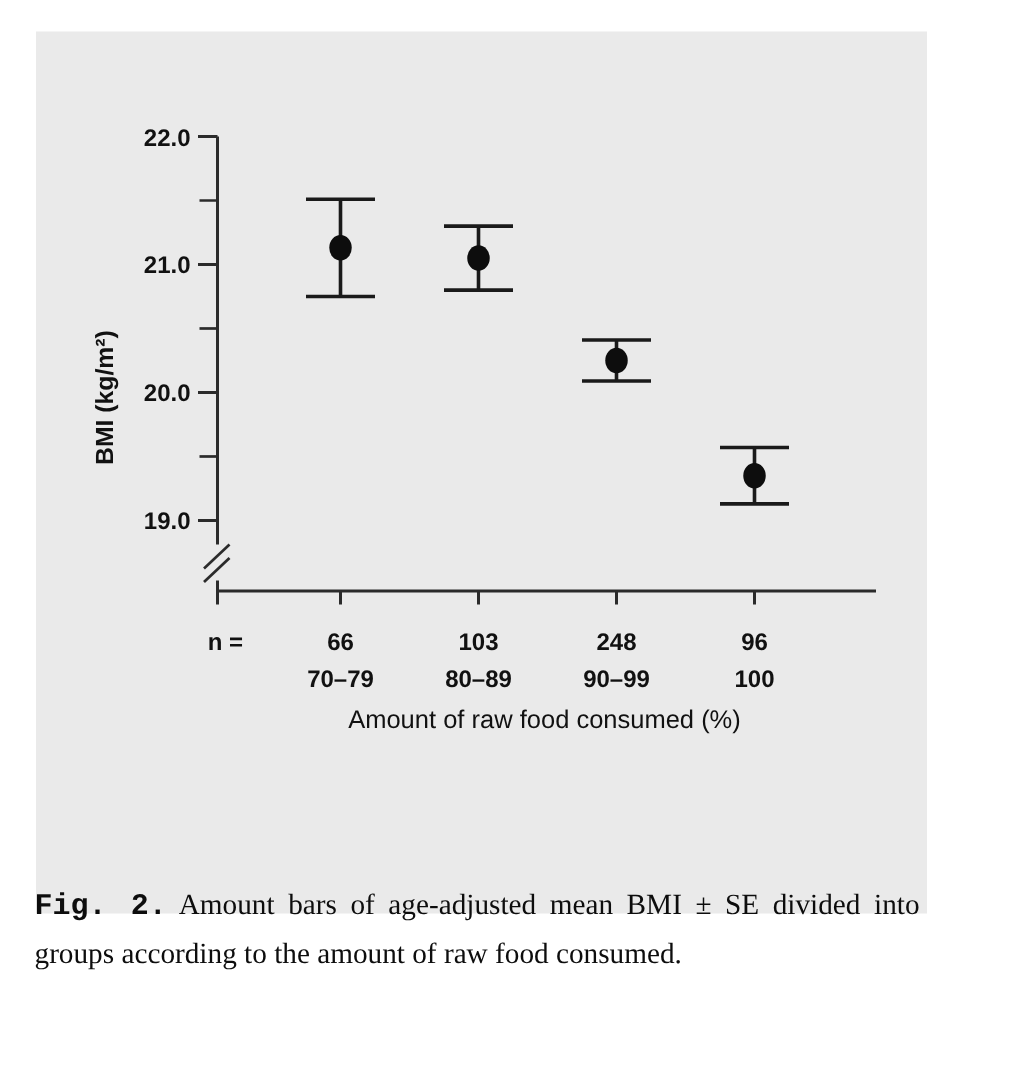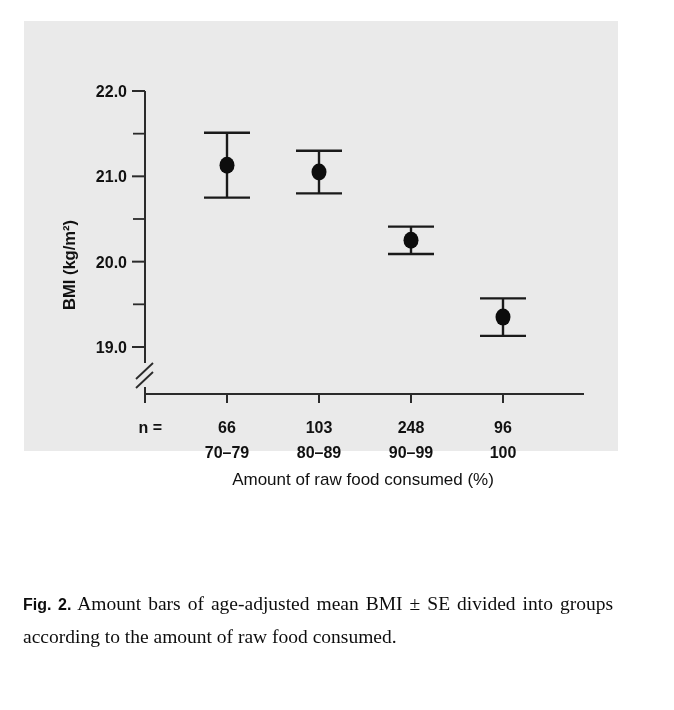--- a/index.html
+++ b/index.html
@@ -12,21 +12,21 @@
     width: 674px;
     height: 710px;
     background: #ffffff;
     overflow: hidden;
   }
   .chart-panel {
     position: absolute;
     left: 24px;
     top: 21px;
     width: 594px;
-    height: 430px;
+    height: 588px;
     background: #eaeaea;
   }
   .chart-panel svg {
     display: block;
     width: 594px;
     height: 536px;
   }
   .chart-panel svg text {
     font-family: "Liberation Sans", "DejaVu Sans", sans-serif;
     fill: #111111;
@@ -37,23 +37,23 @@
     top: 588px;
     width: 590px;
     margin: 0;
     font-family: "Liberation Serif", "DejaVu Serif", serif;
     font-size: 19.5px;
     line-height: 32px;
     color: #0d0d0d;
     text-align: justify;
   }
   .caption .cap-label {
-    font-family: Liberation Sans, sans-serif;
+    font-family: Liberation Mono, monospace;
     font-weight: 700;
-    font-size: 16px;
+    font-size: 20px;
   }
 </style>
 </head>
 <body>
 
 <div class="page">
   <div class="chart-panel">
     <svg id="chart" viewBox="0 0 594 536">
         <g>
           <line x1="121" y1="70" x2="121" y2="342" stroke="#2b2b2b" stroke-width="2"></line>

